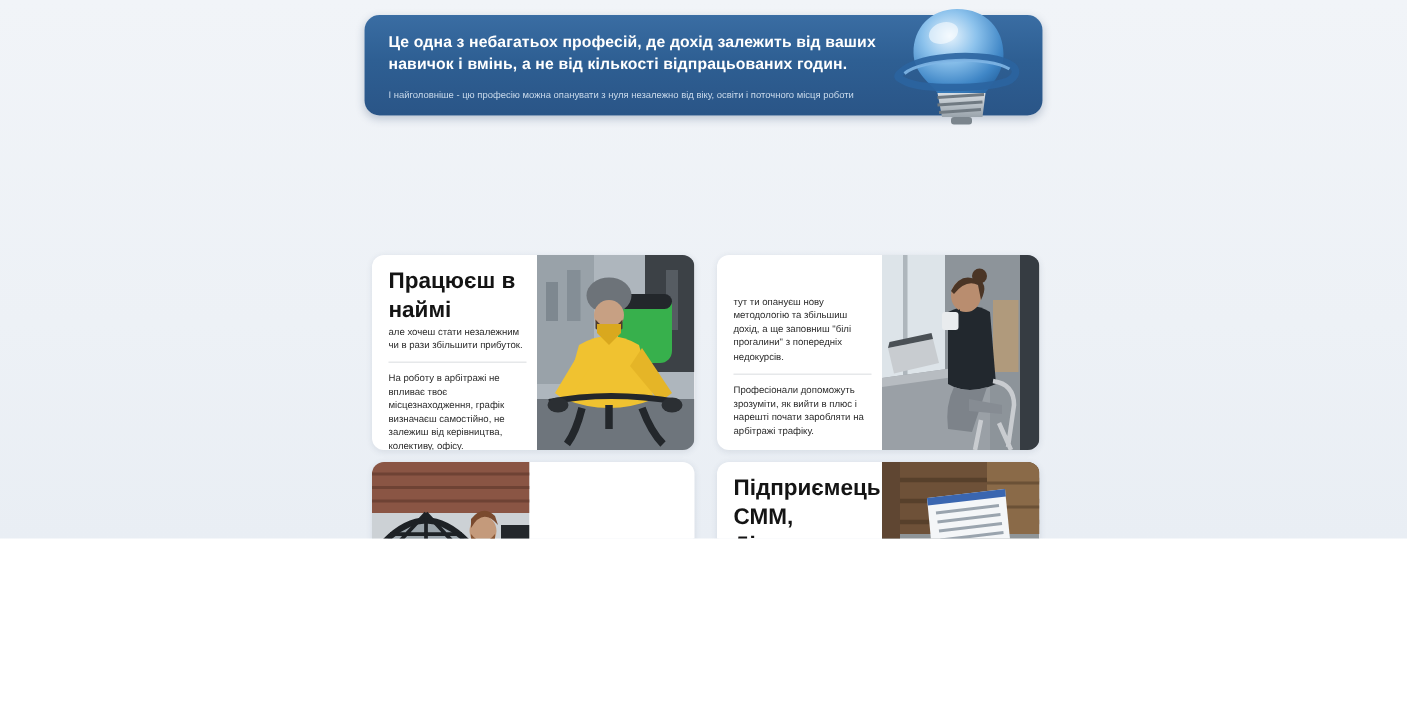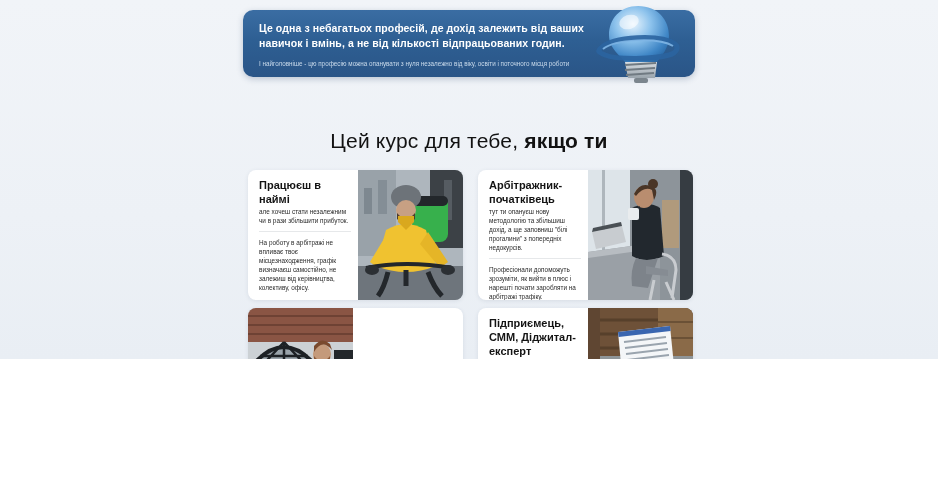--- a/index.html
+++ b/index.html
@@ -40,21 +40,21 @@
     column-gap:15px; row-gap:8px;
   }
   .card {
     background:#ffffff; border-radius:8px; display:flex; overflow:hidden;
     box-shadow:0 1px 4px rgba(40,60,90,.10);
   }
   .card-text {
     width:110px; padding:9px 7px 8px 11px;
     display:flex; flex-direction:column;
   }
-  .card-title { font-size:11px; font-weight:bold; color:#141414; line-height:1.25; }
+  .card-title { font-size:15px; font-weight:bold; color:#141414; line-height:1.25; }
   .card-body { margin-top:auto; }
   .card-body p { font-size:6.4px; line-height:1.42; color:#2b2b2b; }
   .card-divider { border:none; border-top:1px solid #e6e8ea; margin:6px 0; }
   .card-photo { width:105px; height:130px; flex:none; }
   .card-photo svg { width:100%; height:100%; display:block; }
 
   
   .peek {
     position:absolute; left:630px; top:428px; width:118px; height:60px;
     background:#fafcfe; border-radius:10px; overflow:hidden;
@@ -92,21 +92,20 @@
         <ellipse cx="34" cy="18" rx="10" ry="7" fill="#ffffff" opacity="0.55" transform="rotate(-18 34 18)"></ellipse>
         <path d="M6 44 C18 32 66 30 80 40 C84 43 82 49 74 51 C60 55 22 56 10 51 C3 48 2 47 6 44 Z" fill="none" stroke="#2b64a0" stroke-width="5" opacity="0.9"></path>
         <path d="M8 45 C20 35 64 33 78 42" fill="none" stroke="#7fb6e6" stroke-width="2" opacity="0.9"></path>
         <path d="M30 58 L62 58 L60 74 L33 74 Z" fill="url(#screwG)"></path>
         <path d="M30 61 L61 59 M30 66 L60 64 M31 71 L59 69" stroke="#707a82" stroke-width="2" fill="none"></path>
         <rect x="39" y="74" width="14" height="5" rx="2" fill="#7b858d"></rect>
       </svg>
     </div>
   </section>
 
-  <h2 class="section-title"><span>Цей курс для тебе, </span><strong>якщо ти</strong></h2>
 
   <div class="cards">
 
     <article class="card">
       <div class="card-text">
         <h3 class="card-title">Працюєш в наймі</h3>
         <div class="card-body">
           <p>але хочеш стати незалежним чи в рази збільшити прибуток.</p>
           <hr class="card-divider">
           <p>На роботу в арбітражі не впливає твоє місцезнаходження, графік визначаєш самостійно, не залежиш від керівництва, колективу, офісу.</p>
@@ -133,21 +132,20 @@
           <path d="M8 98 Q48 90 94 98" stroke="#23272b" stroke-width="4" fill="none"></path>
           <path d="M48 100 L48 116 M30 102 Q26 118 20 126 M70 102 Q76 118 84 126" stroke="#23272b" stroke-width="5" fill="none"></path>
           <ellipse cx="14" cy="100" rx="7" ry="5" fill="#2b2f33"></ellipse>
           <ellipse cx="90" cy="100" rx="7" ry="5" fill="#2b2f33"></ellipse>
         </svg>
       </div>
     </article>
 
     <article class="card">
       <div class="card-text">
-        <h3 class="card-title">Арбітражник-початківець</h3>
         <div class="card-body">
           <p>тут ти опануєш нову методологію та збільшиш дохід, а ще заповниш "білі прогалини" з попередніх недокурсів.</p>
           <hr class="card-divider">
           <p>Професіонали допоможуть зрозуміти, як вийти в плюс і нарешті почати заробляти на арбітражі трафіку.</p>
         </div>
       </div>
       <div class="card-photo">
         <svg viewBox="0 0 105 130" preserveAspectRatio="xMidYMid slice">
           <rect width="105" height="130" fill="#8d949a"></rect>
           <rect x="0" y="0" width="42" height="130" fill="#dde4e9"></rect>

